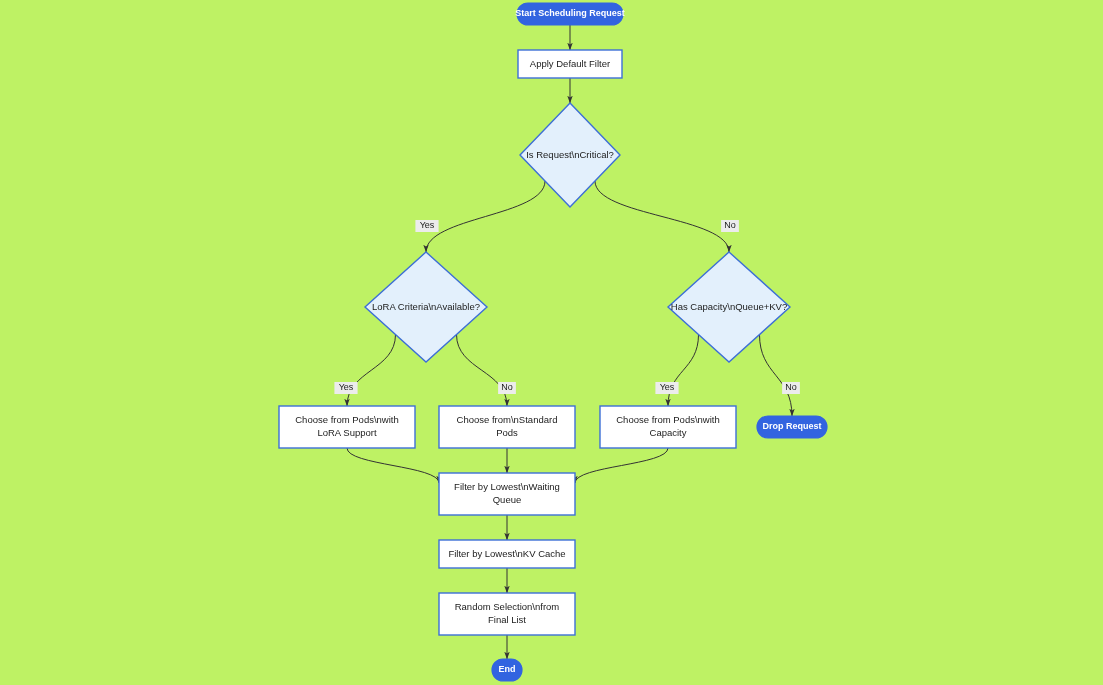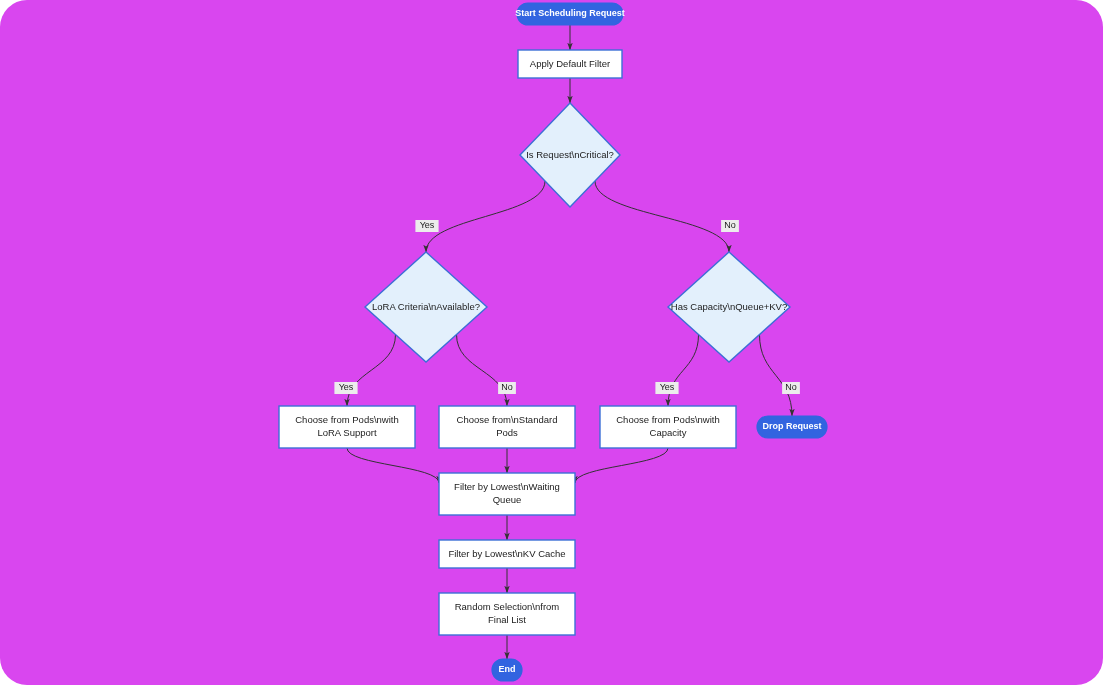--- a/index.html
+++ b/index.html
@@ -4,24 +4,23 @@
 <style>
   html, body {
     margin: 0;
     padding: 0;
     background: #ffffff;
   }
   #canvas {
     position: relative;
     width: 1103px;
     height: 685px;
-    background: #d946ef;
+    background: #bef264;
     font-family: "Liberation Sans", sans-serif;
     overflow: hidden;
-    border-radius: 27px;
   }
   svg#flow {
     position: absolute;
     top: 0;
     left: 0;
     width: 1103px;
     height: 685px;
   }
   .edge-path {
     fill: none;

